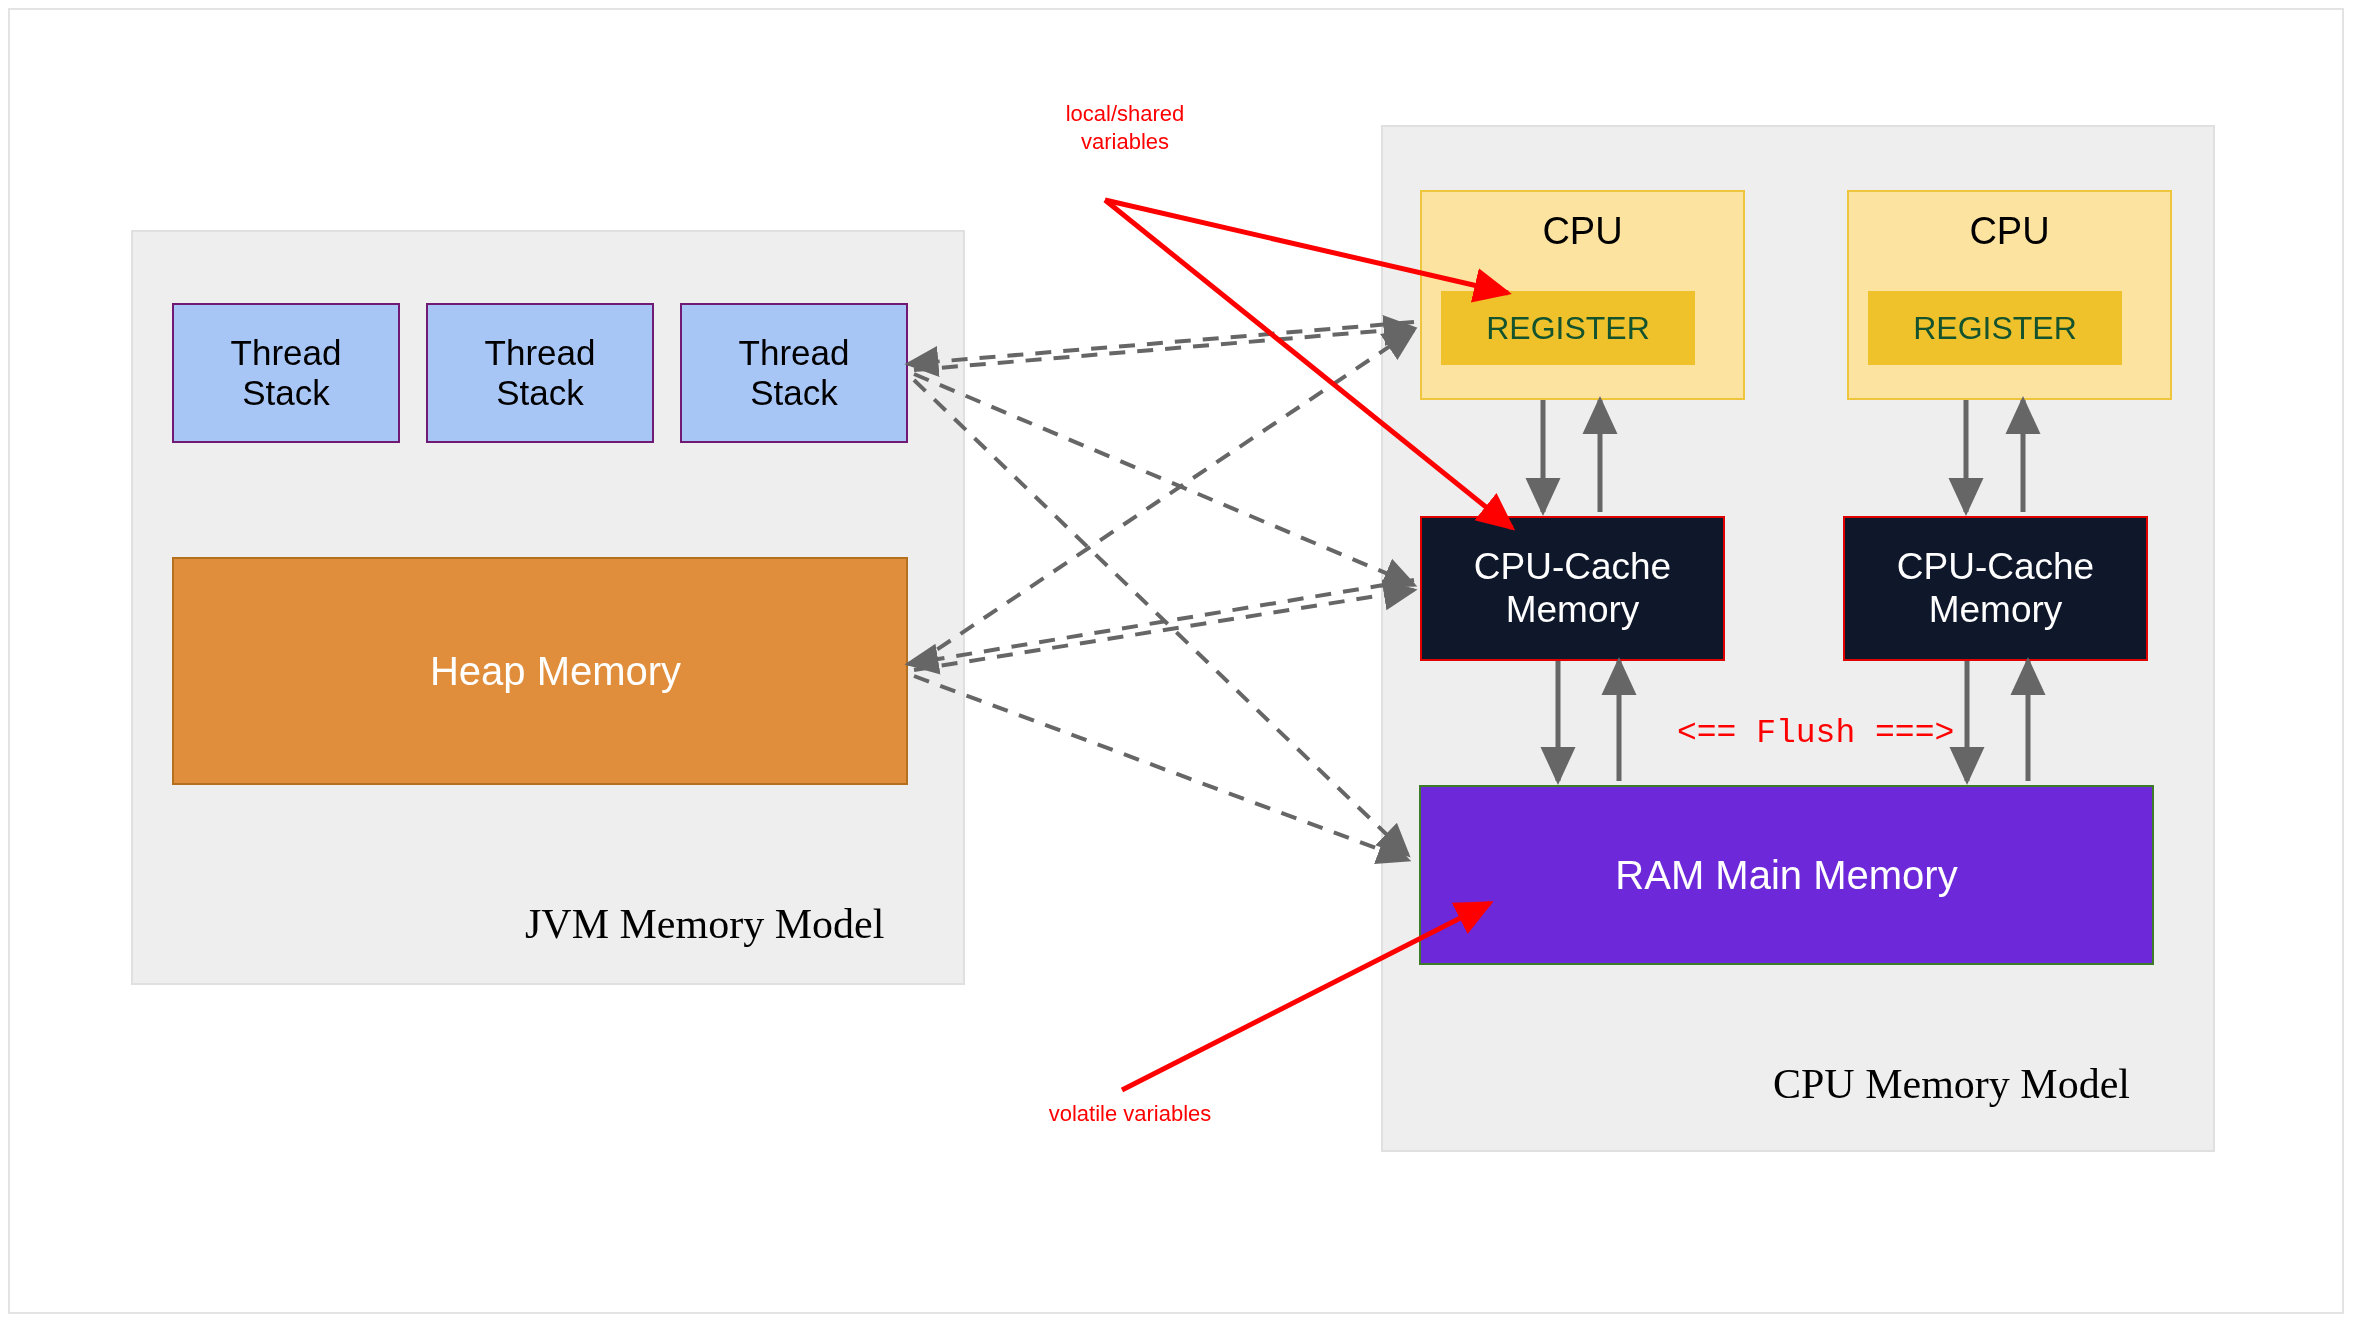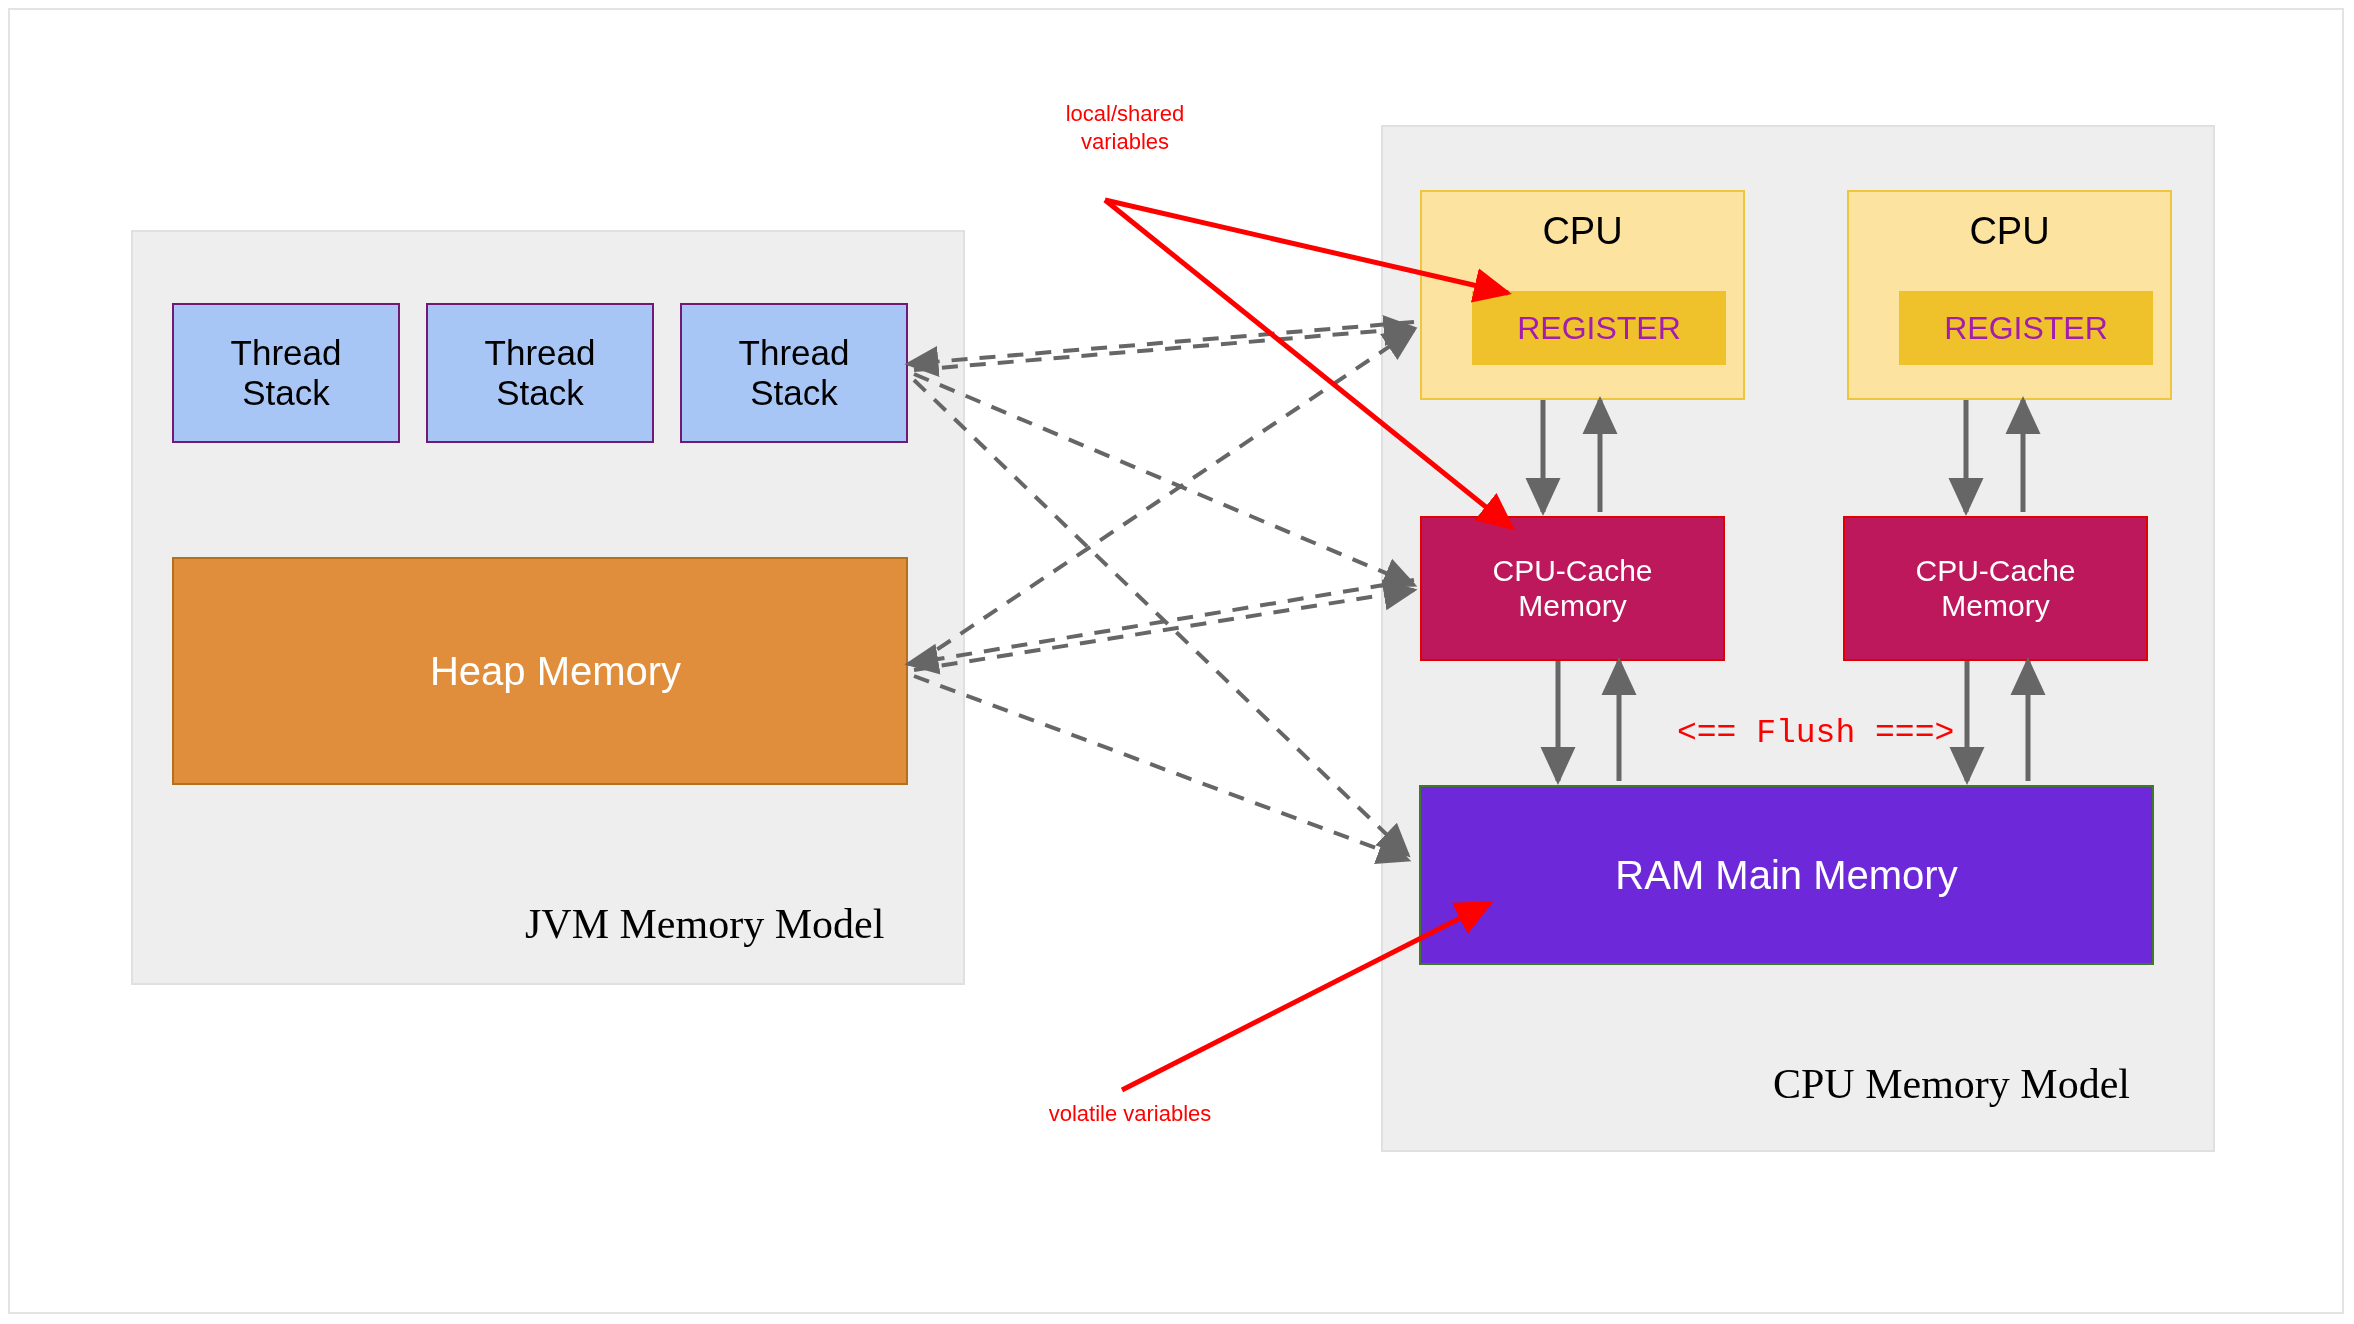--- a/index.html
+++ b/index.html
@@ -69,31 +69,30 @@
     background: #fce3a0;
     border: 2px solid #eec53c;
     color: #000000;
     font-size: 38px;
     align-items: flex-start;
     padding-top: 18px;
   }
 
   .register {
     background: #efc22c;
-    color: #a21caf;
+    color: #14532d;
     font-size: 32px;
     border: none;
-    margin-left: 31px;
   }
 
   .cache {
-    background: #be185d;
+    background: #0f172a;
     border: 2px solid #e00000;
     color: #ffffff;
-    font-size: 30px;
+    font-size: 37px;
   }
 
   .ram {
     background: #64a council;
   }
   .ram {
     background: #6d28d9;
     border: 2px solid #3d7a2a;
     color: #ffffff;
     font-size: 40px;

